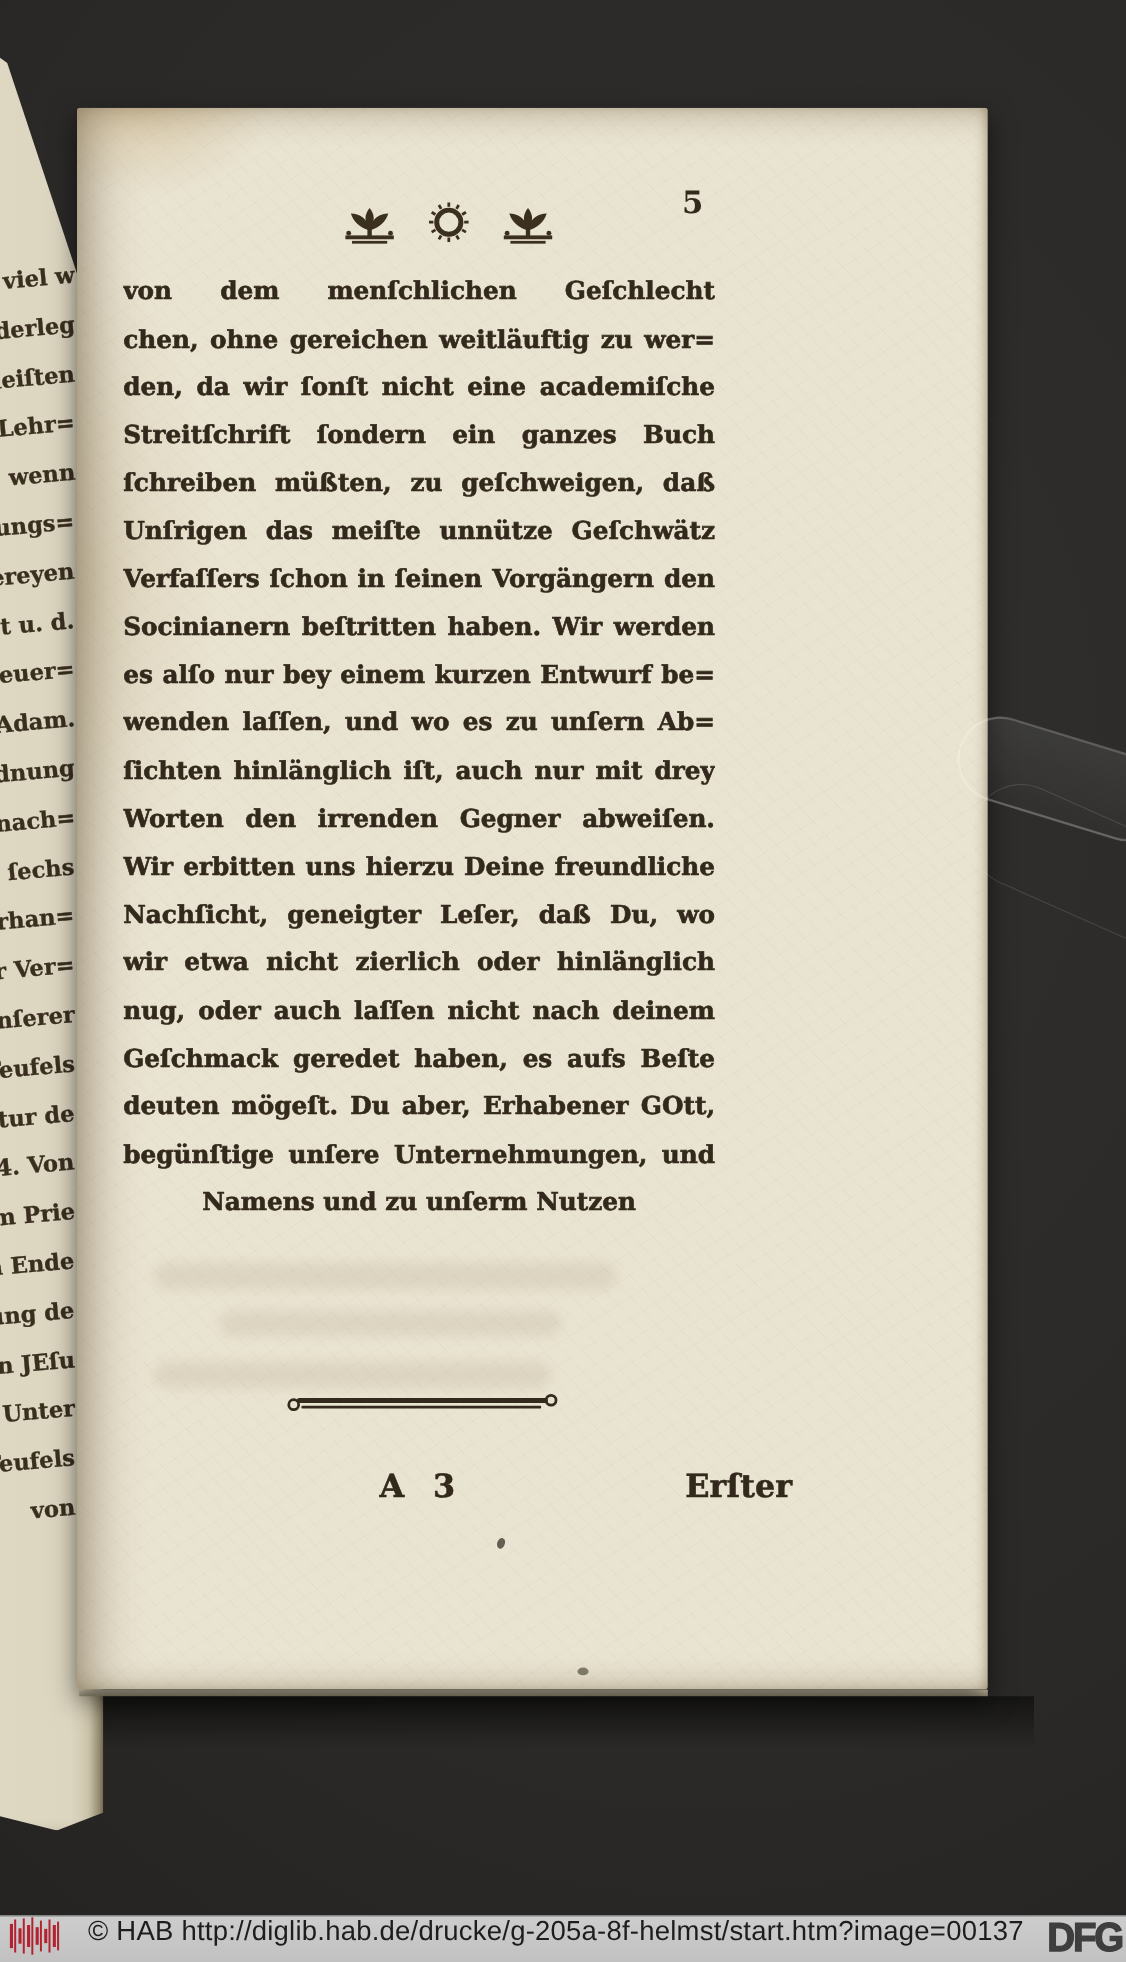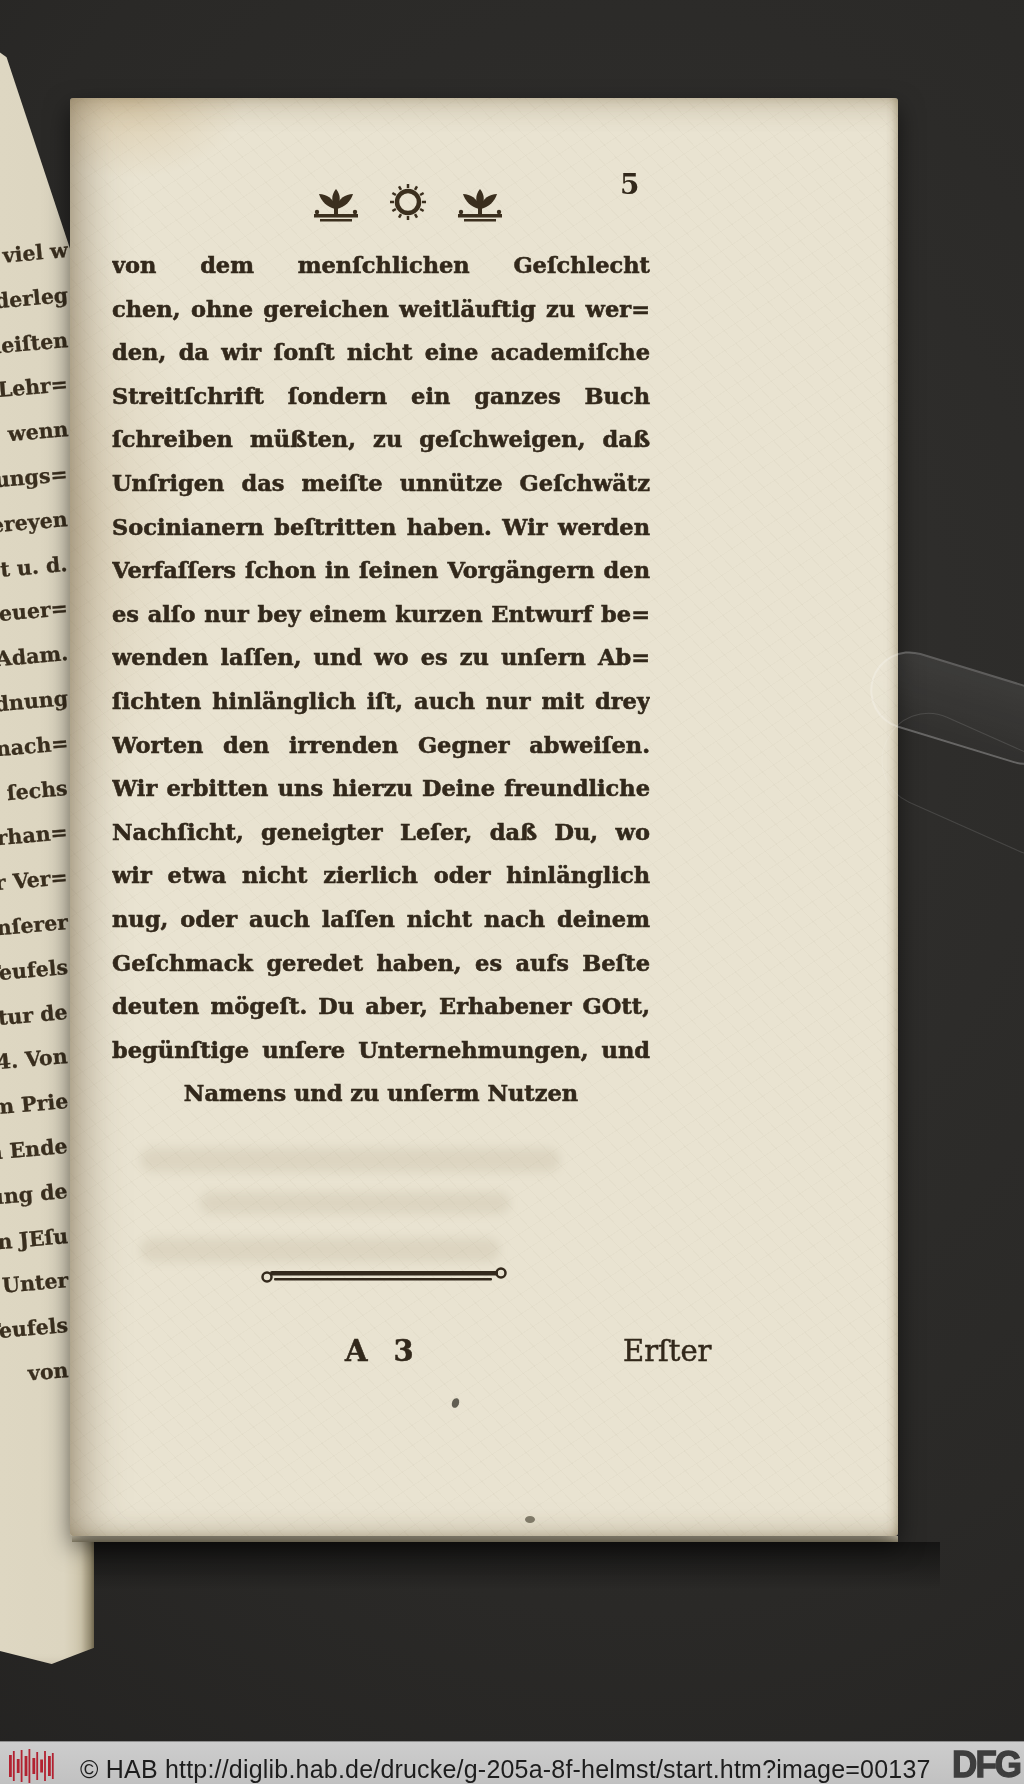--- a/index.html
+++ b/index.html
@@ -44,21 +44,21 @@
   .fl{height:43.6px;line-height:43.6px;overflow:hidden;}
   .fl.j{text-align:justify;text-align-last:justify;}
   .fl.cn{text-align:center;text-align-last:center;padding:0 48px;}
   .fl.c{text-align:center;text-align-last:center;}
 
   .rule{position:absolute;left:190px;top:1163px;}
   .rule .bar{fill:#33291c;}
   .rule .curl{fill:none;stroke:#33291c;stroke-width:2.5px;}
   .sig{position:absolute;left:275px;top:1236px;font-size:29px;font-weight:700;color:#32281b;
     word-spacing:16px;-webkit-text-stroke:.5px #32281b;}
-  .catch{position:absolute;left:553px;top:1236px;font-size:29px;font-weight:400;color:#32281b;
+  .catch{position:absolute;left:553px;top:1236px;font-size:29px;font-weight:700;color:#32281b;
     -webkit-text-stroke:.5px #32281b;}
 
   .ghost{position:absolute;background:rgba(115,98,62,.10);filter:blur(5px);border-radius:12px;}
   .g1{left:70px;top:1050px;width:420px;height:24px;}
   .g2{left:130px;top:1094px;width:310px;height:22px;}
   .g3{left:70px;top:1140px;width:360px;height:24px;}
   .speck{position:absolute;border-radius:50%;}
   .s1{left:382px;top:1300px;width:7px;height:10px;background:#4a463c;opacity:.85;transform:rotate(20deg);}
   .s2{left:455px;top:1418px;width:10px;height:7px;background:#55503f;opacity:.7;}
 
@@ -67,21 +67,21 @@
     border:2px solid rgba(255,255,255,.22);border-radius:40px;
     background:linear-gradient(rgba(255,255,255,.07),rgba(255,255,255,.02));
     transform:rotate(17deg);transform-origin:left center;}
   .clip2{position:absolute;left:886px;top:694px;width:210px;height:92px;z-index:3;
     border:1px solid rgba(255,255,255,.12);border-radius:46px;
     transform:rotate(24deg);transform-origin:left center;}
 
   
   .footer{position:absolute;left:0;bottom:0;width:1024px;height:42px;z-index:6;
     background:linear-gradient(180deg,#cdcdcd,#c1c1c1);border-top:1px solid #8f8f8f;
-    display:flex;align-items:flex-end;font-family:"Liberation Sans", sans-serif;}
+    display:flex;align-items:flex-start;font-family:"Liberation Sans", sans-serif;}
   .hab-logo{margin-left:8px;flex:0 0 auto;}
   .copy{margin-left:24px;font-size:25px;color:#1d1d1d;white-space:nowrap;letter-spacing:.2px;}
   .dfg{margin-left:auto;margin-right:4px;font-size:35px;font-weight:700;color:#3e3e3e;
     letter-spacing:-2px;-webkit-text-stroke:1.2px #3e3e3e;transform:scaleY(1.05);}
 </style>
 </head>
 <body>
 
 <div class="stage">
 
@@ -163,22 +163,22 @@
 
     <div class="page-num">5</div>
 
     <div class="text-block" id="text-block">
         <div class="fl j">von dem menſchlichen Geſchlecht beygefügt</div>
         <div class="fl j">chen, ohne gereichen weitläuftig zu wer=</div>
         <div class="fl j">den, da wir ſonſt nicht eine academiſche</div>
         <div class="fl j">Streitſchrift ſondern ein ganzes Buch</div>
         <div class="fl j">ſchreiben müßten, zu geſchweigen, daß die</div>
         <div class="fl j">Unſrigen das meiſte unnütze Geſchwätz des</div>
+        <div class="fl j">Verfaſſers ſchon in ſeinen Vorgängern den</div>
         <div class="fl j">Socinianern beſtritten haben.  Wir werden</div>
-        <div class="fl j">Verfaſſers ſchon in ſeinen Vorgängern den</div>
         <div class="fl j">es alſo nur bey einem kurzen Entwurf be=</div>
         <div class="fl j">wenden laſſen, und wo es zu unſern Ab=</div>
         <div class="fl j">ſichten hinlänglich iſt, auch nur mit drey</div>
         <div class="fl j">Worten den irrenden Gegner abweiſen.</div>
         <div class="fl j">Wir erbitten uns hierzu Deine freundliche</div>
         <div class="fl j">Nachſicht, geneigter Leſer, daß Du, wo</div>
         <div class="fl j">wir etwa nicht zierlich oder hinlänglich ge=</div>
         <div class="fl j">nug,  oder auch laſſen nicht nach deinem</div>
         <div class="fl j">Geſchmack geredet haben, es aufs Beſte</div>
         <div class="fl j">deuten mögeſt.  Du aber, Erhabener GOtt,</div>

